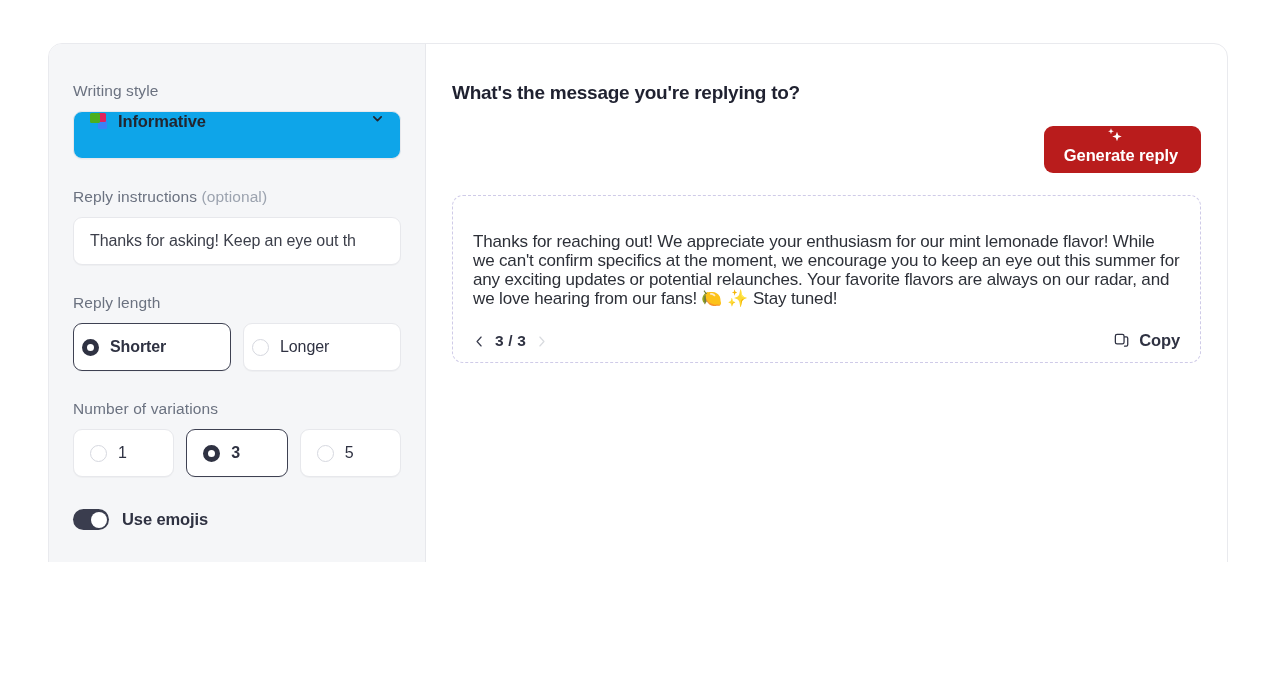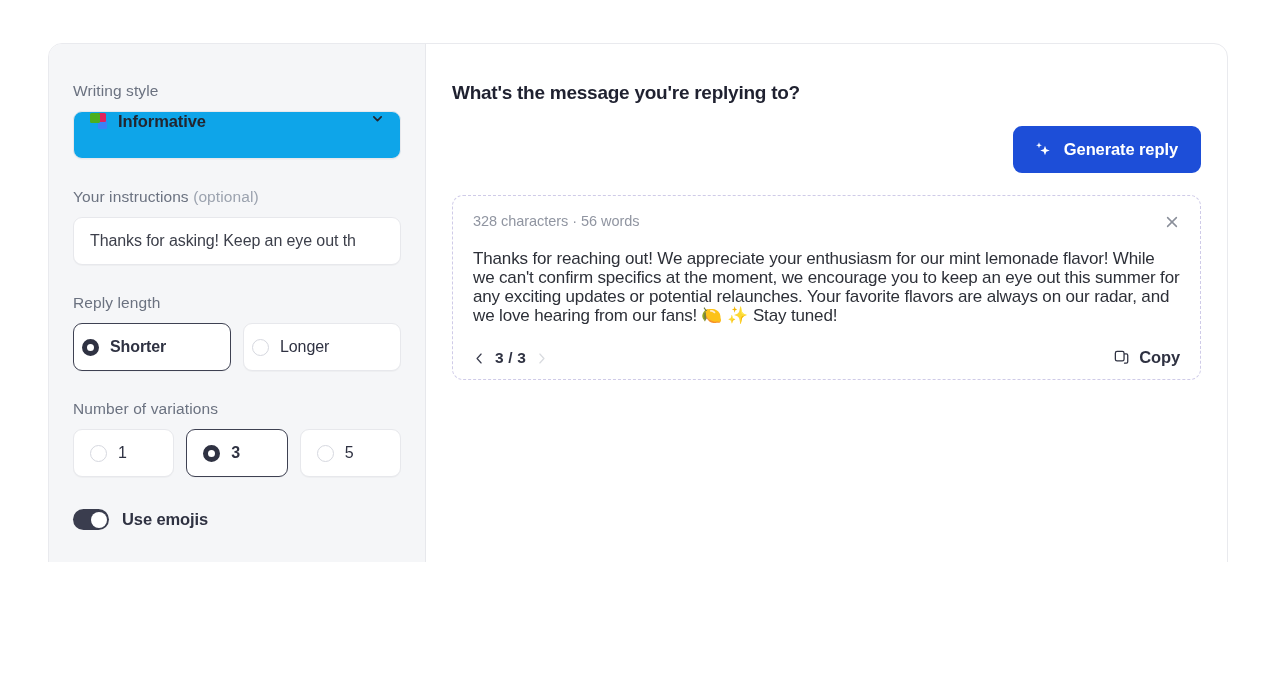--- a/index.html
+++ b/index.html
@@ -197,32 +197,33 @@
     color: #33363f;
     letter-spacing: -.15px;
   }
   .gen-row {
     display: flex;
     justify-content: flex-end;
     margin-top: 22px;
   }
   .gen-btn {
     height: 47px;
-    background: #1d4ed8;
+    background: #b91c1c;
     color: #ffffff;
     border: none;
     border-radius: 9px;
     display: inline-flex;
     align-items: center;
     padding: 0 23px 0 20px;
     font-size: 16.5px;
     font-weight: 700;
     letter-spacing: -.1px;
     cursor: pointer;
     font-family: "Liberation Sans", sans-serif;
+    flex-direction: column;
   }
   .spark {
     width: 20px; height: 20px;
     margin-right: 11px;
     flex: 0 0 20px;
   }
   .spark svg { display: block; }
 
   
   .result {
@@ -319,21 +320,21 @@
         </span>
         <span class="select-value">Informative</span>
         <span class="chev-down">
           <svg viewBox="0 0 16 16" width="13" height="13">
               <path d="M3.5 6 L8 10.5 L12.5 6" fill="none" stroke="#23252f" stroke-width="2.1" stroke-linecap="round" stroke-linejoin="round"></path>
             </svg>
         </span>
       </div>
 
       <div class="field-label spaced">
-        <span>Your instructions </span><span class="muted">(optional)</span>
+        <span>Reply instructions </span><span class="muted">(optional)</span>
       </div>
 
       <div class="text-input" title="Add instructions for your reply">
         <span>Thanks for asking! Keep an eye out th</span>
       </div>
 
       <div class="field-label spaced">Reply length</div>
 
       <div class="opt-row">
         <div class="opt selected">
@@ -383,28 +384,20 @@
             <svg viewBox="0 0 22 22" width="20" height="20">
               <path d="M13.2 6.2 L14.6 10.1 L18.4 11.5 L14.6 12.9 L13.2 16.8 L11.8 12.9 L8 11.5 L11.8 10.1 Z" fill="#ffffff"></path>
               <path d="M6.6 2.6 L7.45 5.0 L9.8 5.85 L7.45 6.7 L6.6 9.1 L5.75 6.7 L3.4 5.85 L5.75 5.0 Z" fill="#ffffff"></path>
             </svg>
           </span>
           <span>Generate reply</span>
         </button>
       </div>
 
       <div class="result">
-        <div class="result-head">
-          <span class="meta">328 characters · 56 words</span>
-          <span class="close-x">
-            <svg viewBox="0 0 16 16" width="16" height="16">
-                <path d="M3.6 3.6 L12.4 12.4 M12.4 3.6 L3.6 12.4" stroke="#8a8f9a" stroke-width="1.5" stroke-linecap="round"></path>
-              </svg>
-          </span>
-        </div>
 
         <p class="result-body">Thanks for reaching out! We appreciate your enthusiasm for our mint lemonade flavor! While we can't confirm specifics at the moment, we encourage you to keep an eye out this summer for any exciting updates or potential relaunches. Your favorite flavors are always on our radar, and we love hearing from our fans! 🍋 ✨ Stay tuned!</p>
 
         <div class="result-foot">
           <div class="pager">
             <span class="pg-arrow">
               <svg viewBox="0 0 16 16" width="13" height="13">
                   <path d="M10 2.5 L5 8 L10 13.5" fill="none" stroke="#3a3d4e" stroke-width="1.5" stroke-linecap="round" stroke-linejoin="round"></path>
                 </svg>
             </span>

